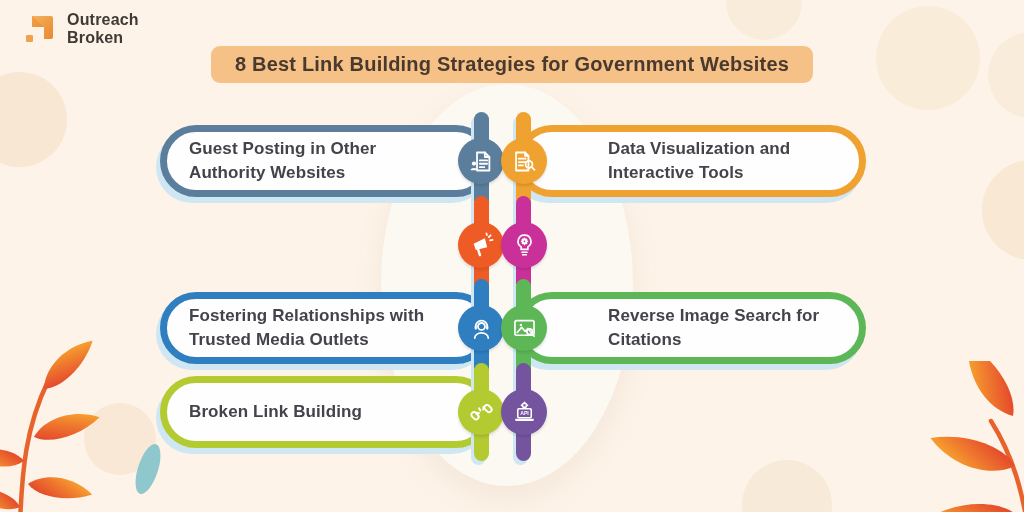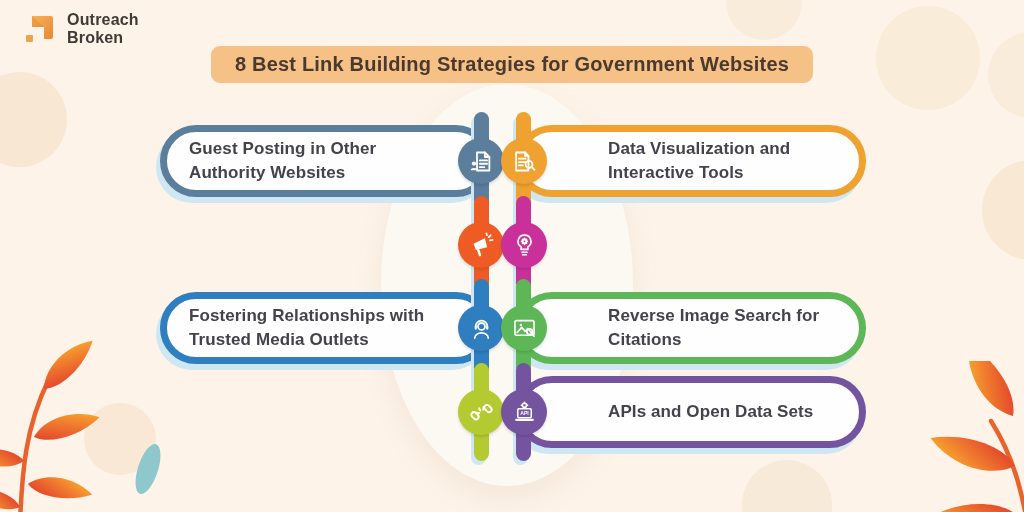--- a/index.html
+++ b/index.html
@@ -172,22 +172,22 @@
         <rect x="3.5" y="5" width="17" height="13" rx="1.5"></rect>
         <path d="M5.5 15.5 l4-4.5 3 3.5 2.5-2.5 3 3.5"></path>
         <circle cx="8.8" cy="8.8" r="1.1" fill="#fff" stroke="none"></circle>
         <circle cx="16.6" cy="14.8" r="2.5"></circle>
           <path d="M18.4 16.6 l2.1 2.1"></path>
       </svg>
     </div>
   </div>
 
   <div class="row" style="top: 376px; --lc: #b3cb31; --rc: #75549f; --lic: #b3cb31; --ric: #75549f;">
-    <div class="pill pill-right">
-      <span class="pill-label">APIs and Open Data Sets</span>
+    <div class="pill pill-left">
+      <span class="pill-label">Broken Link Building</span>
     </div>
     <div class="bar bar-left"></div>
     <div class="bar bar-right"></div>
     <div class="icon-circle icon-left">
       <svg viewBox="0 0 24 24" fill="none" stroke="#fff" stroke-width="1.7" stroke-linecap="round" stroke-linejoin="round">
         <rect x="2.6" y="12.6" width="7.2" height="4.6" rx="2.3" transform="rotate(45 6.2 14.9)"></rect>
         <rect x="14.2" y="6.2" width="7.2" height="4.6" rx="2.3" transform="rotate(45 17.8 8.5)"></rect>
         <path d="M11 10.2 l-1.2-2 M13.6 9.4 l0.2-2.4 M9.8 12.6 l-2.4-0.4"></path>
       </svg>
     </div>

